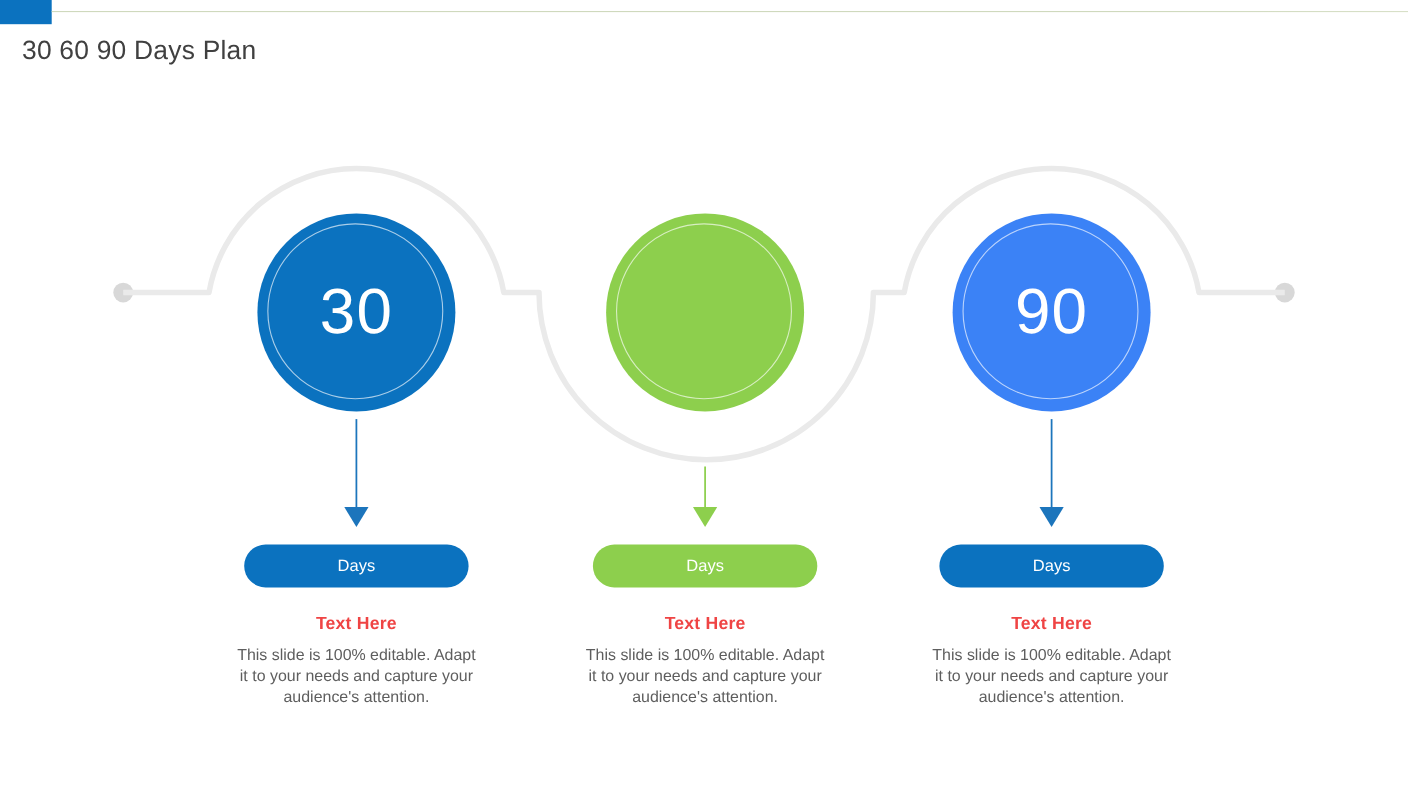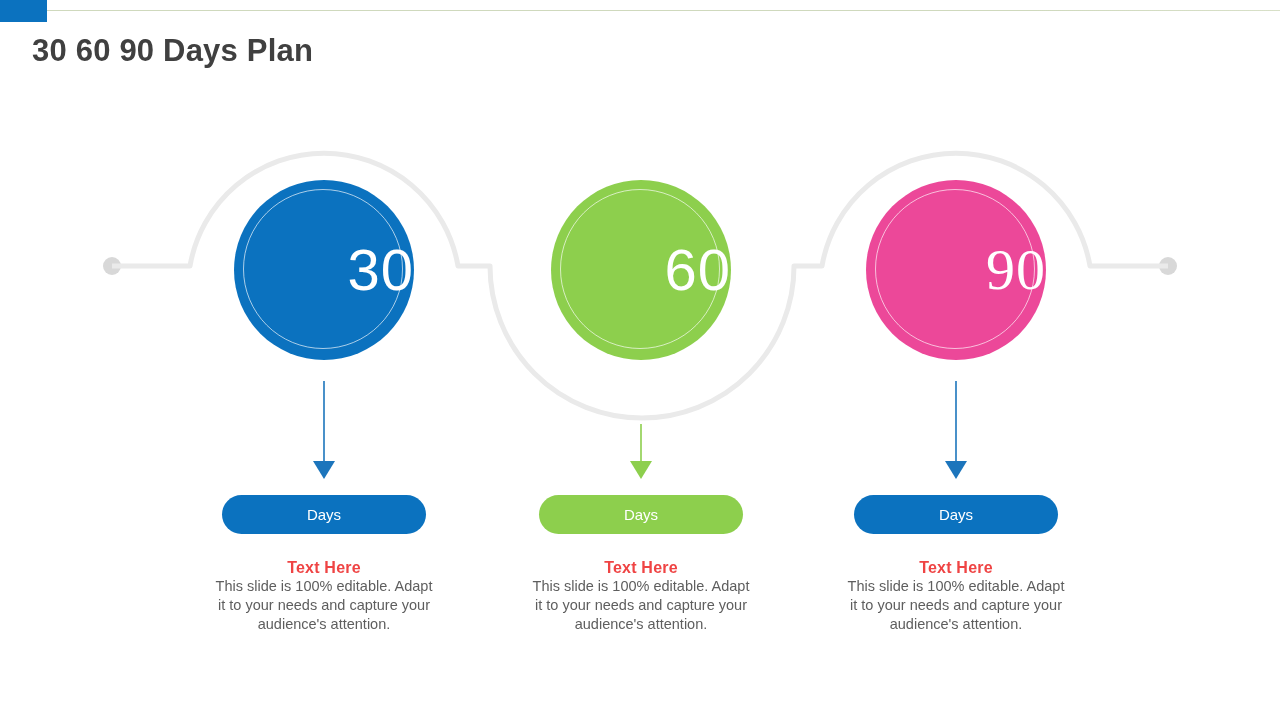--- a/index.html
+++ b/index.html
@@ -29,24 +29,24 @@
     left: 47px;
     top: 10px;
     right: 0;
     height: 1px;
     background: linear-gradient(to right, #cfd9bd 0%, #cfd9bd 80%, #d8e0c8 100%);
   }
 
   
   #page-title {
     position: absolute;
-    left: 32px;
+    left: 20px;
     top: 33px;
-    font-size: 31px;
-    font-weight: bold;
+    font-size: 24px;
+    font-weight: normal;
     color: #404040;
     letter-spacing: 0.2px;
     white-space: nowrap;
   }
 
   
   #connector-canvas {
     position: absolute;
     left: 0;
     top: 0;
@@ -54,24 +54,24 @@
     height: 720px;
     pointer-events: none;
   }
 
   
   .step-circle {
     position: absolute;
     width: 180px;
     height: 180px;
     border-radius: 50%;
-    top: 180px;
+    top: 194px;
     display: flex;
     align-items: center;
-    justify-content: flex-end;
+    justify-content: center;
   }
   .step-circle .inner-ring {
     position: absolute;
     left: 9px;
     top: 9px;
     width: 160px;
     height: 160px;
     border-radius: 50%;
     border: 1px solid rgba(255,255,255,0.65);
     box-sizing: border-box;
@@ -79,21 +79,21 @@
   .step-circle .step-number {
     position: relative;
     color: #ffffff;
     font-size: 58px;
     font-weight: normal;
     letter-spacing: 1px;
     line-height: 1;
   }
   #step-circle-1 { left: 234px; background: #0b72bf; }
   #step-circle-2 { left: 551px; background: #8dcf4d; }
-  #step-circle-3 { left: 866px; background: #ec4899; font-family: Liberation Serif, serif; }
+  #step-circle-3 { left: 866px; background: #3b82f6; }
 
   
   .step-column {
     position: absolute;
     width: 240px;
     top: 495px;
     text-align: center;
   }
   #step-column-1 { left: 204px; }
   #step-column-2 { left: 521px; }
@@ -116,20 +116,21 @@
   .days-pill.green { background: #8dcf4d; }
 
   .column-heading {
     margin-top: 25px;
     font-size: 16px;
     font-weight: bold;
     color: #ef4444;
     letter-spacing: 0.2px;
   }
   .column-body {
+    margin-top: 10px;
     font-size: 14.5px;
     line-height: 19px;
     color: #5e5e5e;
     padding: 0 6px;
   }
 </style>
 </head>
 <body>
 
 <div id="slide-header-accent"></div>
@@ -168,21 +169,20 @@
   </g>
 </svg>
 
 <div class="step-circle" id="step-circle-1">
   <span class="inner-ring"></span>
   <span class="step-number">30</span>
 </div>
 
 <div class="step-circle" id="step-circle-2">
   <span class="inner-ring"></span>
-  <span class="step-number">60</span>
 </div>
 
 <div class="step-circle" id="step-circle-3">
   <span class="inner-ring"></span>
   <span class="step-number">90</span>
 </div>
 
 <div class="step-column" id="step-column-1">
   <div class="days-pill blue">Days</div>
   <div class="column-heading">Text Here</div>

